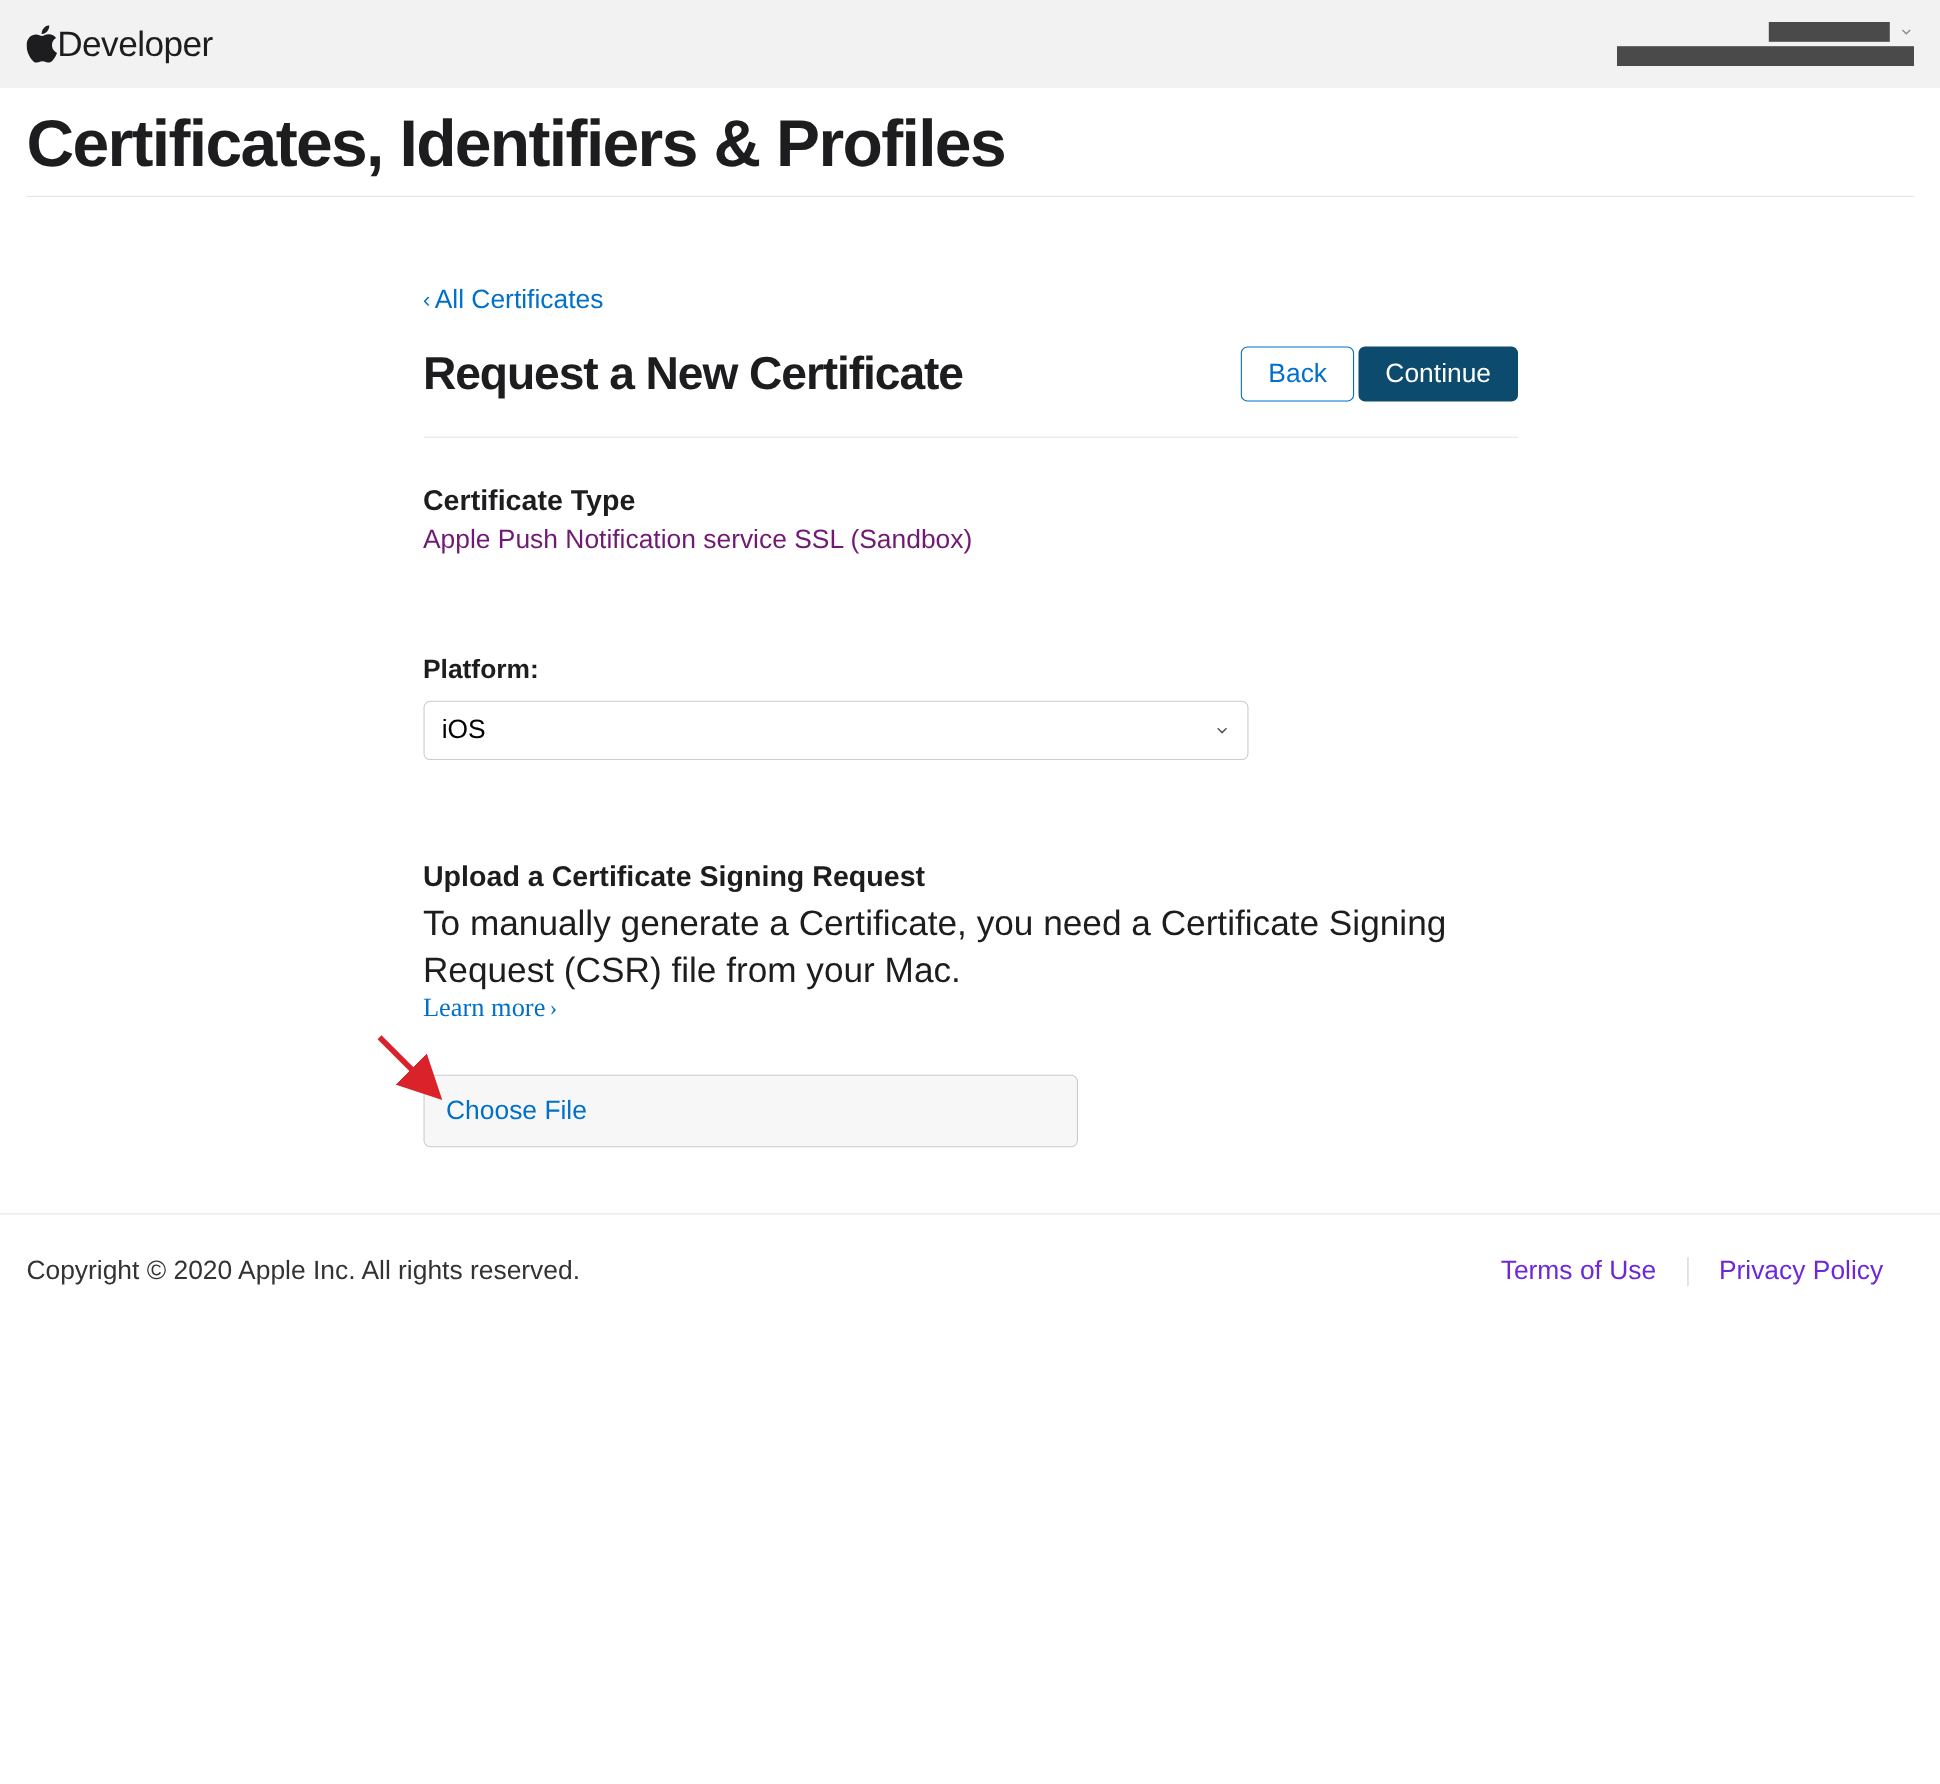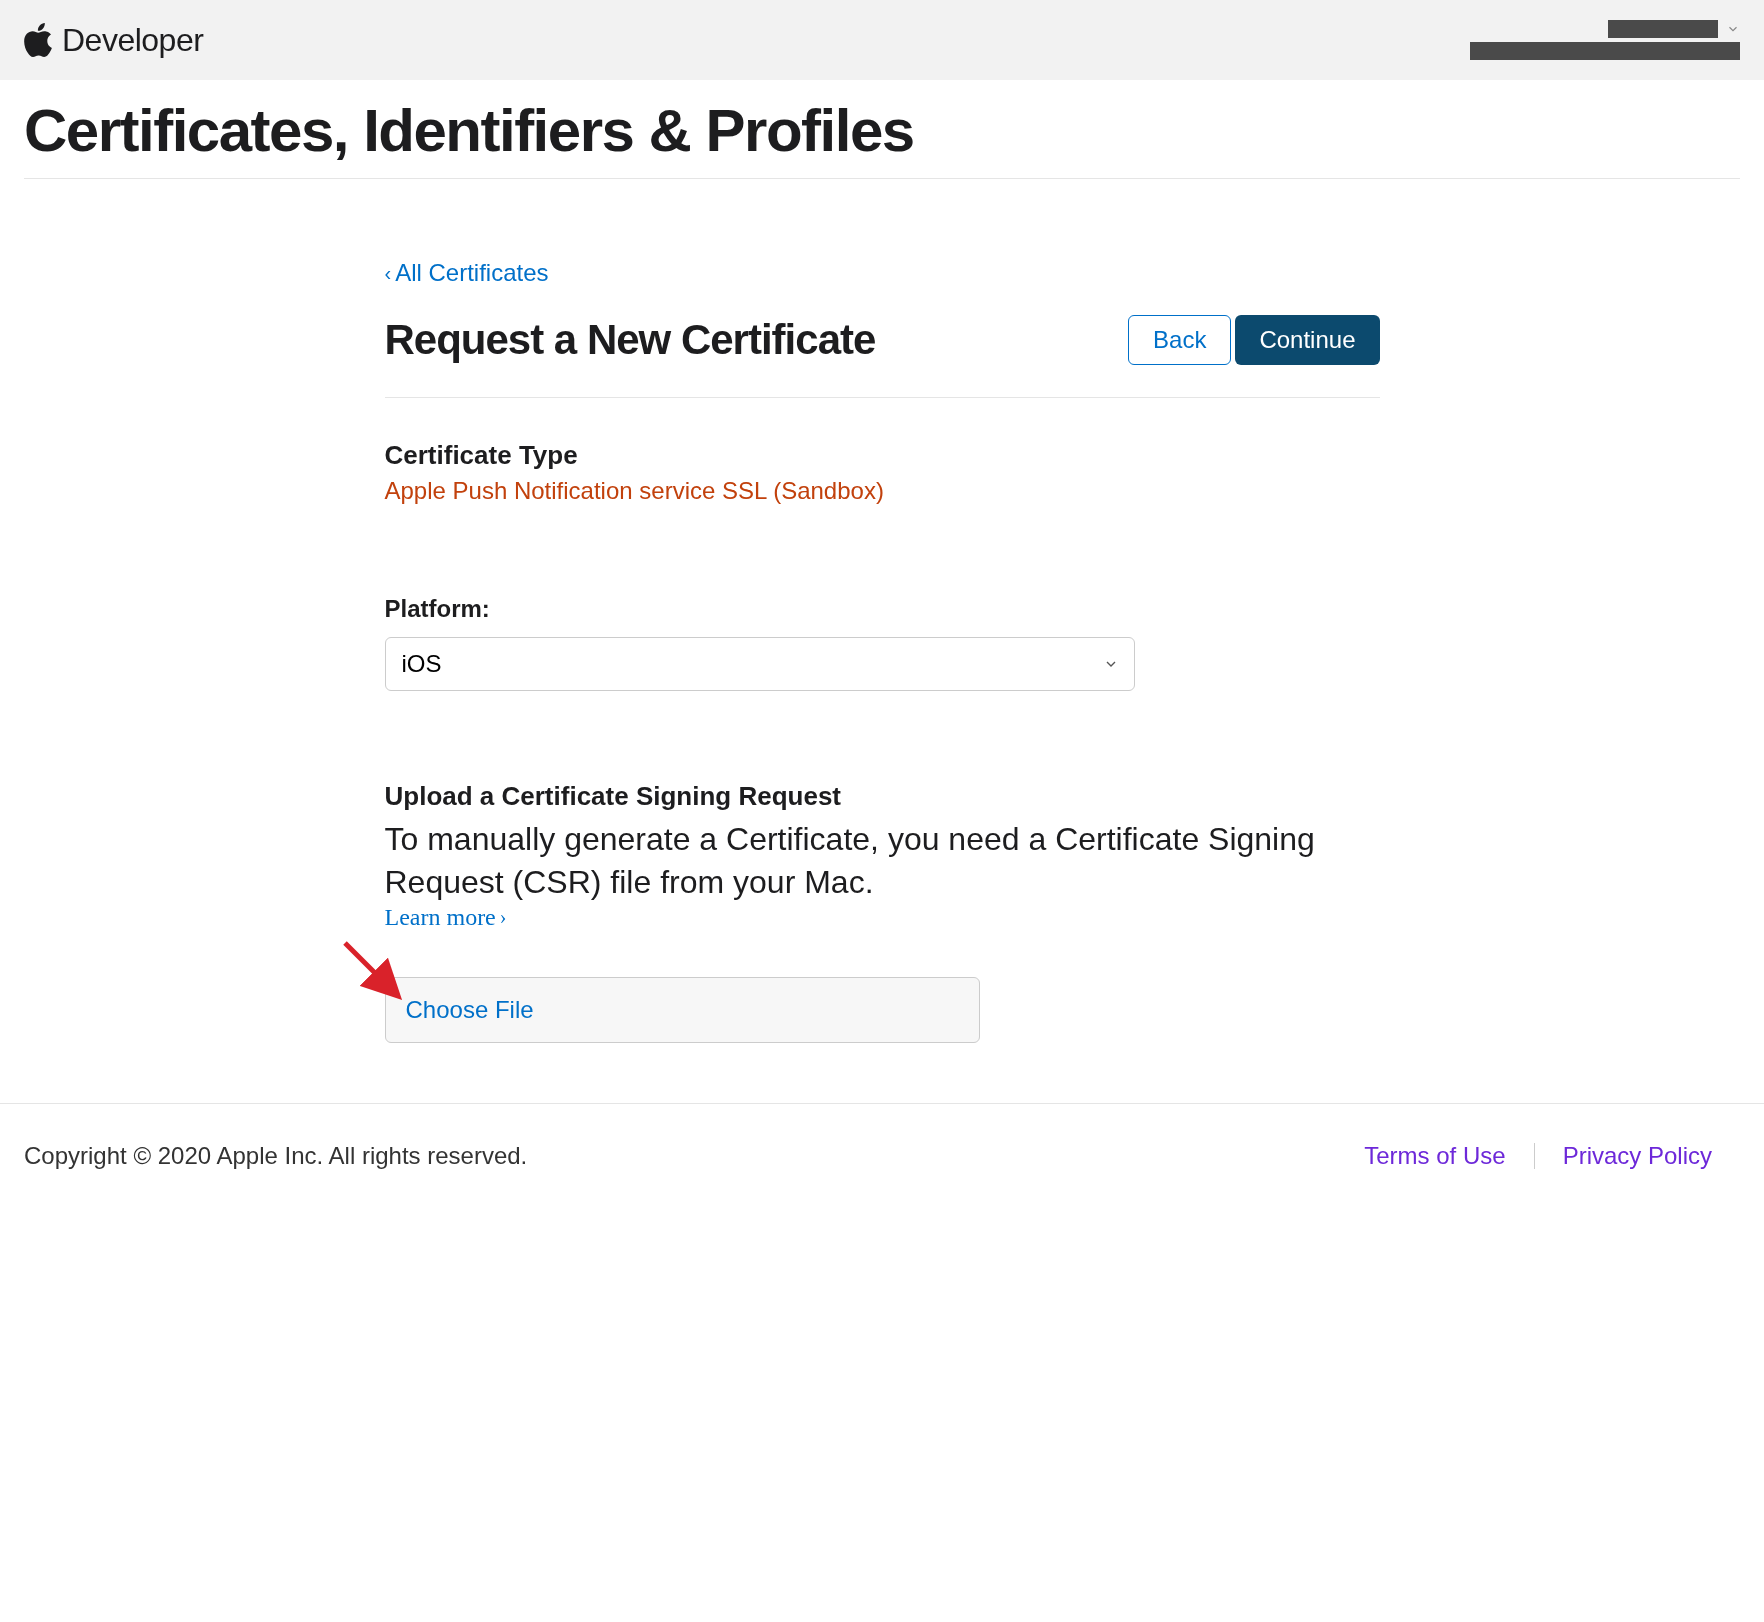--- a/index.html
+++ b/index.html
@@ -16,21 +16,20 @@
       background: #f2f2f2;
       height: 80px;
       display: flex;
       align-items: center;
       justify-content: space-between;
       padding: 0 24px;
     }
     .brand {
       display: flex;
       align-items: center;
-      gap: 10px;
     }
     .apple-logo {
       width: 28px;
       height: 34px;
       fill: #1d1d1f;
     }
     .brand-text {
       font-size: 32px;
       font-weight: 500;
       letter-spacing: -0.5px;
@@ -131,21 +130,21 @@
     .section {
       margin-top: 42px;
     }
     .section-title {
       font-size: 26px;
       font-weight: 700;
       margin-bottom: 6px;
     }
     .section-sub {
       font-size: 24px;
-      color: #c2410c;
+      color: #701a75;
       font-weight: 400;
     }
     .platform-section {
       margin-top: 90px;
     }
     .platform-label {
       font-size: 24px;
       font-weight: 600;
       margin-bottom: 14px;
     }

